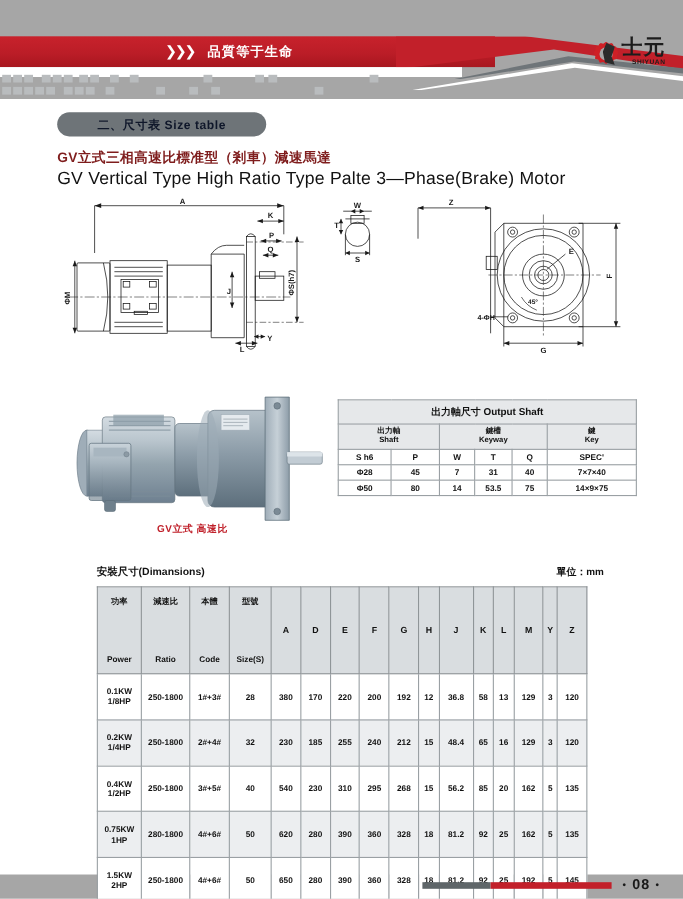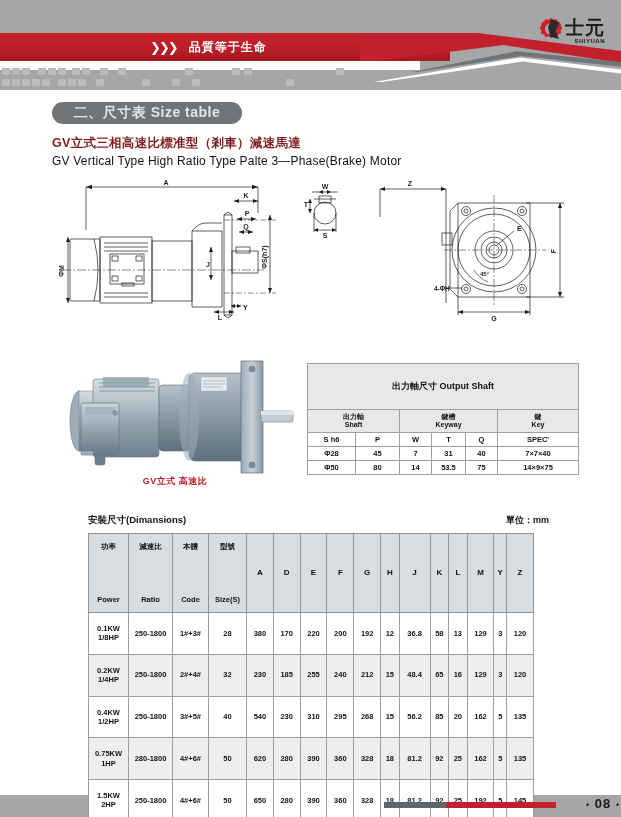--- a/index.html
+++ b/index.html
@@ -35,21 +35,21 @@
     background:#ffffff;
     clip-path:polygon(7% 100%, 62% 18%, 100% 58%, 100% 72%, 63% 32%, 10% 100%);
   }
   .banner-text {
     position:absolute; left:150px; top:37px; height:20px;
     display:flex; align-items:center; gap:12px;
     color:#ffffff; font-size:12px; font-weight:bold; letter-spacing:1px;
   }
   .chev { font-size:13px; letter-spacing:-2px; font-weight:bold; }
   
-  .logo { position:absolute; right:16px; top:18px; display:flex; align-items:flex-start; gap:3px; }
+  .logo { position:absolute; right:16px; top:34px; display:flex; align-items:flex-end; gap:3px; }
   .logo-gear {
     width:22px; height:22px; position:relative;
   }
   .logo-gear .ring {
     position:absolute; inset:0; border-radius:50%;
     background:#cf2026;
     clip-path:polygon(50% 0,62% 8%,76% 4%,82% 17%,96% 20%,94% 34%,104% 45%,94% 56%,96% 70%,82% 74%,76% 87%,62% 83%,50% 92%,38% 83%,24% 87%,18% 74%,4% 70%,6% 56%,-4% 45%,6% 34%,4% 20%,18% 17%,24% 4%,38% 8%);
   }
   .logo-gear .hole {
     position:absolute; left:5px; top:5px; width:12px; height:12px;
@@ -65,49 +65,49 @@
   
   .pixels { position:absolute; left:0; top:68px; width:380px; height:22px; }
   .px { position:absolute; background:#b9bcbe; }
   
   .sheet {
     position:absolute; left:0; top:90px; width:621px; height:705px; background:#ffffff;
   }
   
   .pill {
     position:absolute; left:52px; top:12px; width:190px; height:22px;
-    border-radius:11px; background:#6e7478; color:#e5e5e5;
+    border-radius:11px; background:#6e7478; color:#0f172a;
     display:flex; align-items:center; justify-content:center;
-    font-size:14px; font-weight:bold; letter-spacing:0.5px;text-align:right;
+    font-size:11px; font-weight:bold; letter-spacing:0.5px;text-align:right;
   }
   .title-cn {
     position:absolute; left:52px; top:45px; font-size:12.5px; font-weight:bold; color:#7f1d1d;
     letter-spacing:0.3px;
   }
   .title-en {
-    position:absolute; left:52px; top:64px; font-size:12px; color:#111; letter-spacing:0.2px;
+    position:absolute; left:52px; top:64px; font-size:16px; color:#111; letter-spacing:0.2px;
   }
   
   .drawings { position:absolute; left:48px; top:85px; width:540px; height:150px; }
   .drawings svg { display:block; }
   
   .photo-box { position:absolute; left:55px; top:265px; width:240px; height:130px; }
   .photo-cap {
     position:absolute; left:55px; top:385px; width:240px; text-align:center;
     color:#c0212b; font-size:9px; font-weight:bold; letter-spacing:0.5px;
   }
   
   .osTable {
     position:absolute; left:307px; top:273px; width:272px;
     border-collapse:collapse; font-size:7.5px; color:#111;
   }
   .osTable td, .osTable th {
     border:1px solid #9aa0a4; text-align:center; padding:2px 1px; font-weight:bold;
   }
-  .osTable .ttl { background:#e6e8ea; font-size:9px; padding:16px; }
+  .osTable .ttl { background:#e6e8ea; font-size:9px; padding:4px; }
   .osTable .grp { background:#e6e8ea; font-size:7px; line-height:1.15; padding:3px 1px; }
   .osTable .sub { background:#ffffff; font-size:7.5px; }
   .osTable .val { background:#ffffff; font-size:7.5px; }
   
   .dim-head {
     position:absolute; left:88px; top:424px; font-size:9.5px; font-weight:bold; color:#111;
   }
   .dim-unit {
     position:absolute; right:72px; top:424px; font-size:9px; font-weight:bold; color:#111;
   }
@@ -127,21 +127,20 @@
   .mainTable tr.alt td { background:#eceef0; }
   .mainTable .cnlab { font-size:7.5px; display:block; }
   .mainTable .enlab { font-size:7.5px; display:block;margin-top:44px; }
   
   .footer { position:absolute; left:0; top:795px; width:621px; height:22px; }
   .f-gray { position:absolute; left:384px; top:7px; width:62px; height:6px; background:#5f6669; }
   .f-red  { position:absolute; left:446px; top:7px; width:110px; height:6px; background:#c2202a; }
   .f-page {
     position:absolute; left:566px; top:1px; font-size:13px; font-weight:bold; color:#1a1a1a;
     letter-spacing:1px;
-    margin-left:20px;
   }
   .f-dot { font-size:9px; vertical-align:middle; }
 </style>
 </head>
 <body>
 
 <div class="header-wrap">
   <div class="hdr-red"></div>
   <div class="hdr-red-sweep"></div>
   <div class="hdr-gray-sweep"></div>

